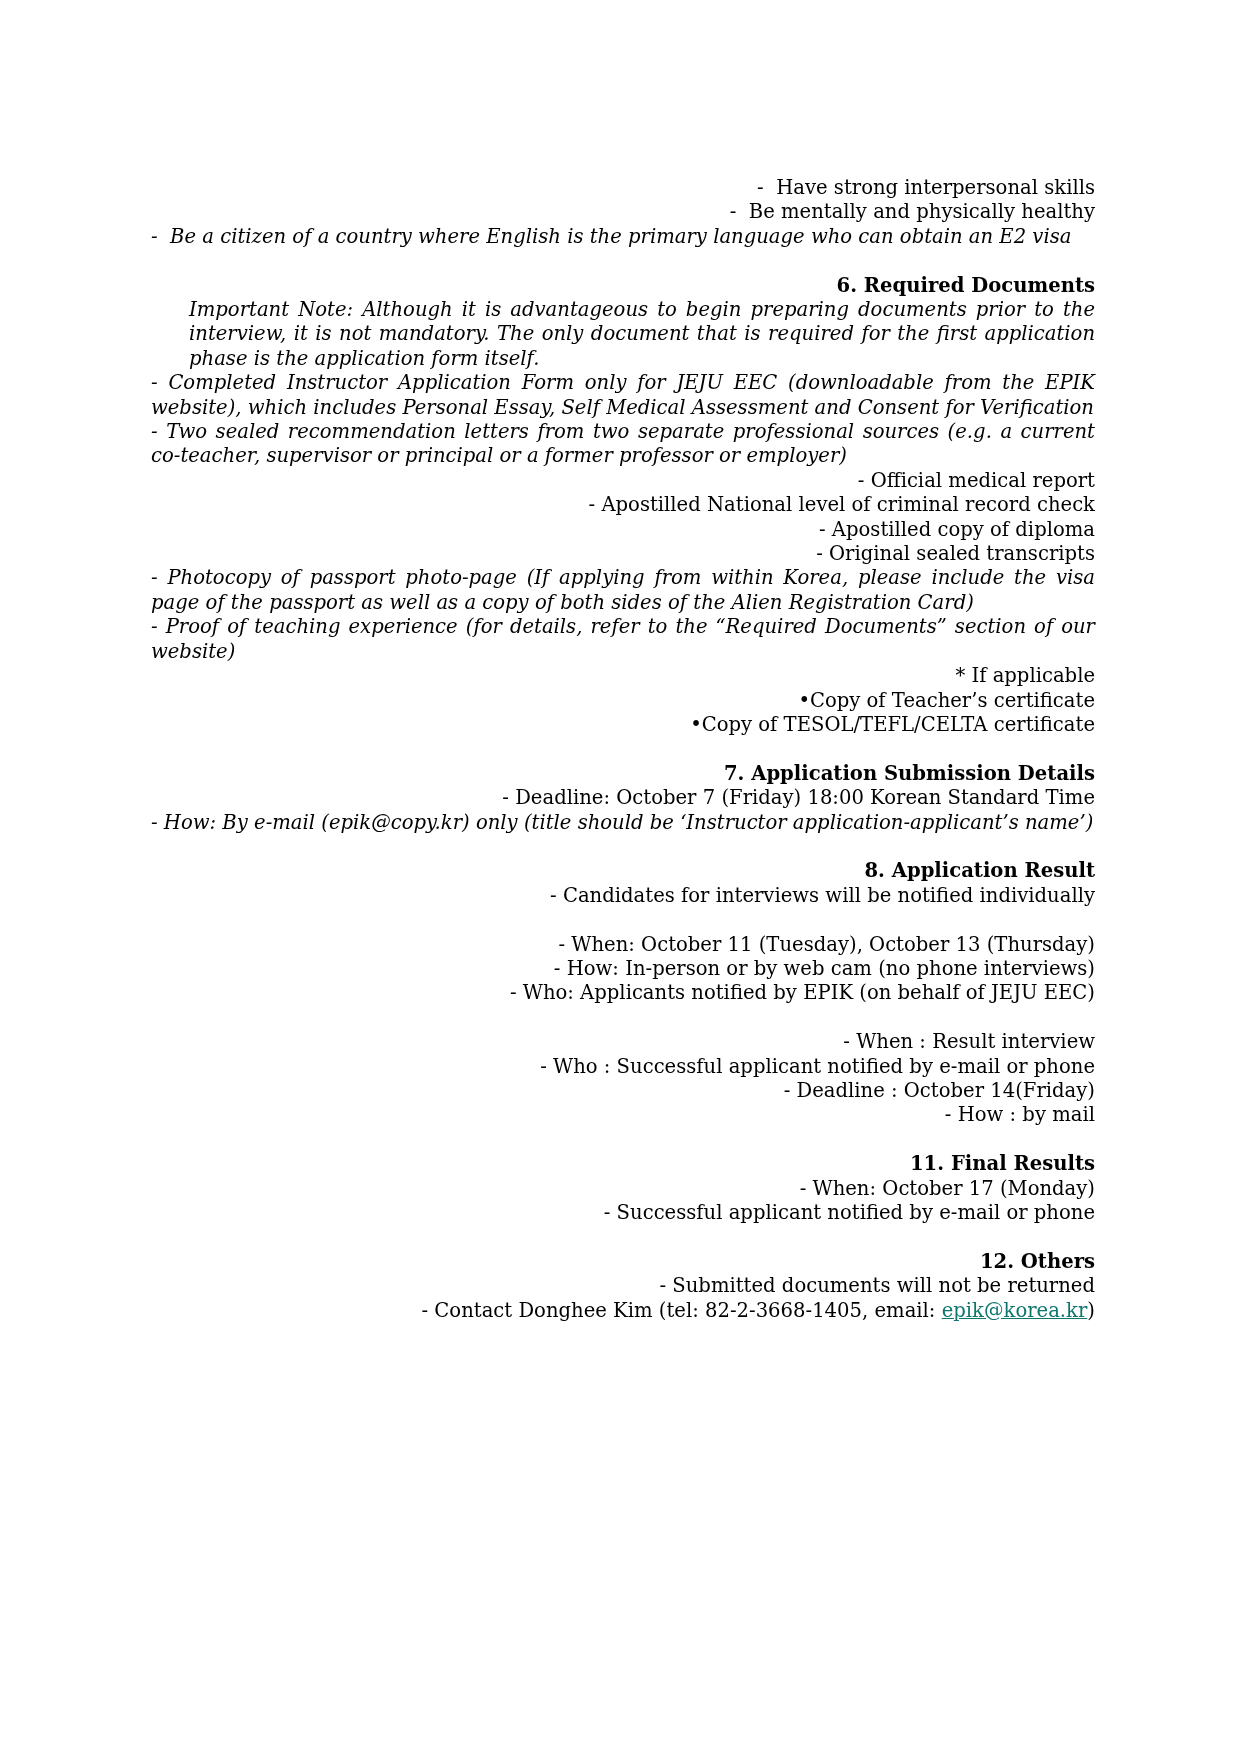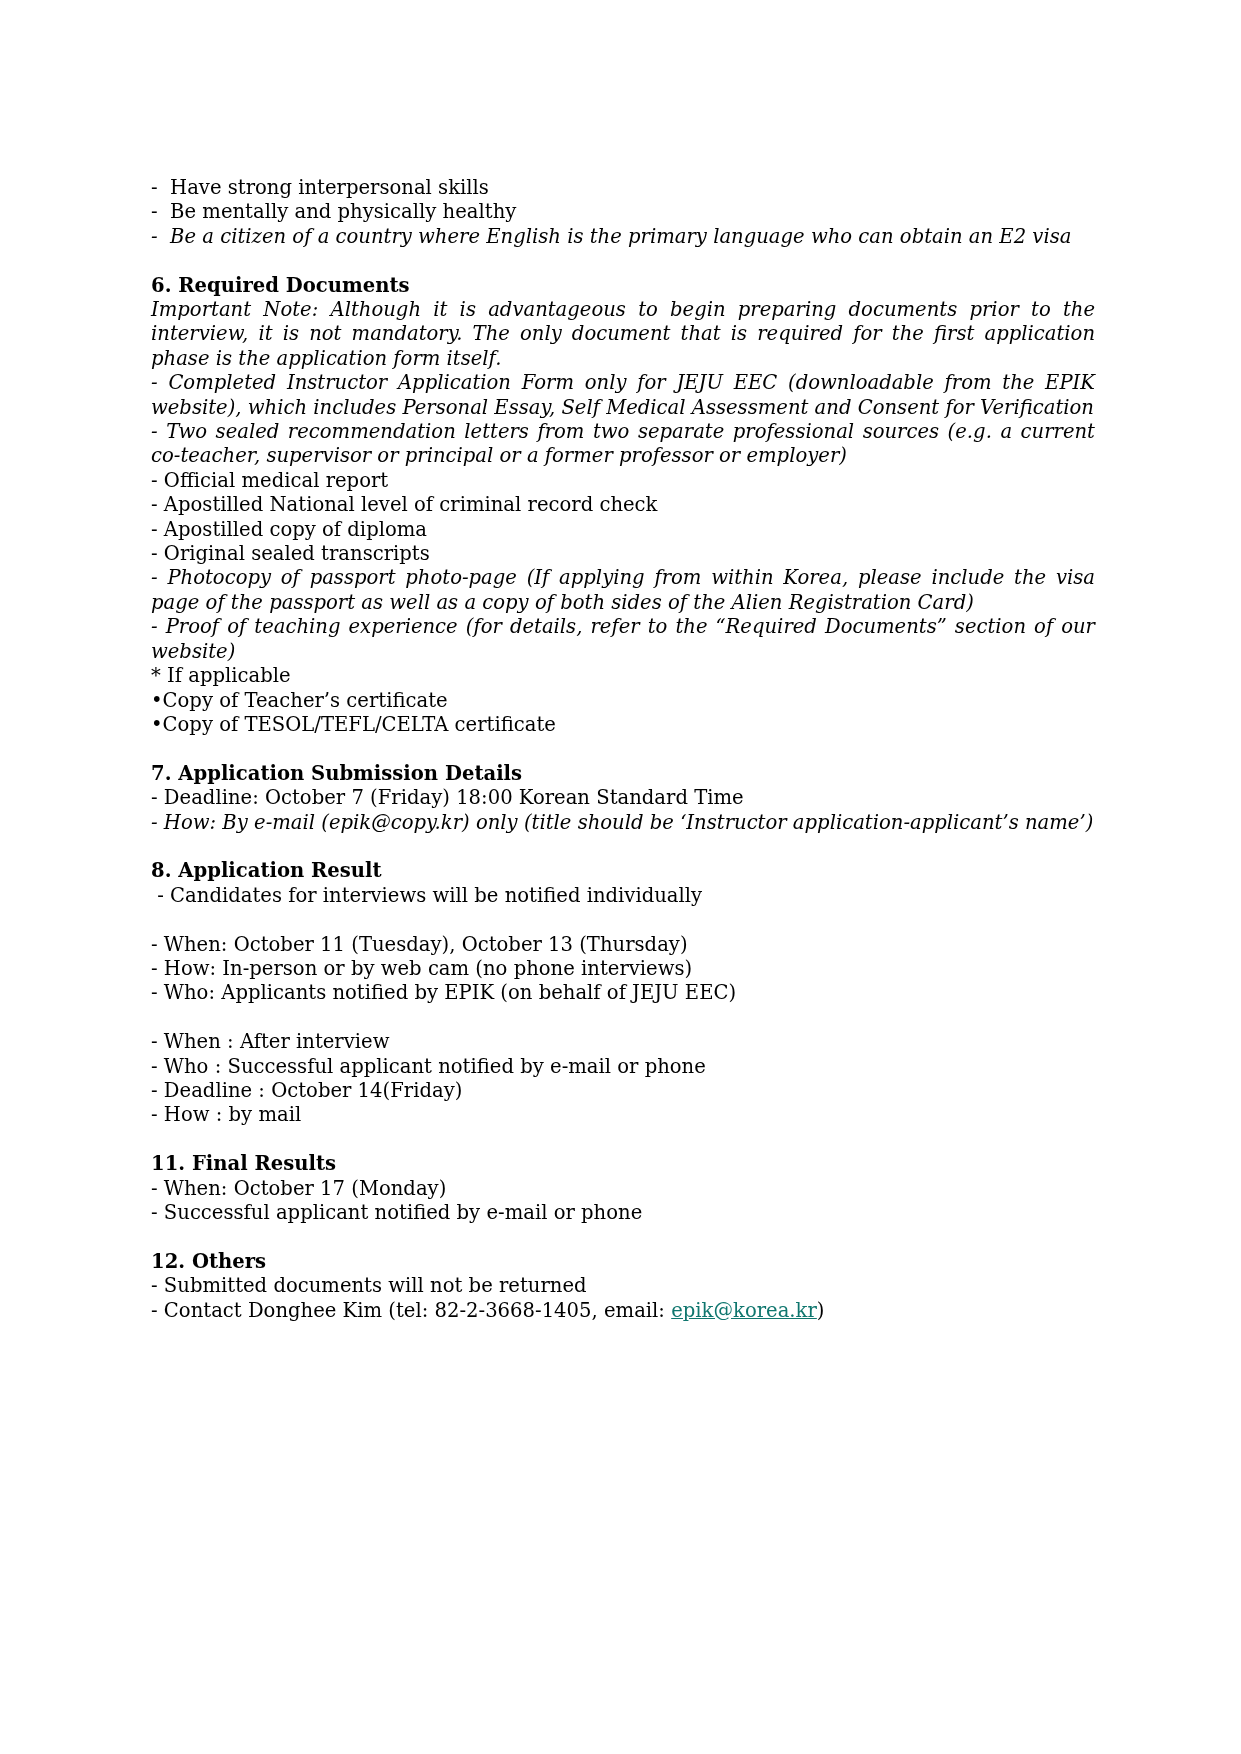--- a/index.html
+++ b/index.html
@@ -7,24 +7,24 @@
   .page {
     position: absolute;
     left: 151px;
     top: 176px;
     width: 944px;
     font-family: "DejaVu Serif", serif;
     font-size: 19.6px;
     line-height: 24.4px;
     color: #000000;
   }
-  .line { display: block; white-space: pre-wrap; }
+  .line { display: block; white-space: pre-wrap; text-align: right; }
   .justify { text-align: justify; text-align-last: left; font-style: italic; }
   .heading { font-weight: bold; }
-  .italic { font-style: italic; }
+  .italic { font-style: italic; margin-left: 38px; }
   .gap { height: 24.4px; }
   a.link { color: #0f766e; text-decoration: underline; }
 </style>
 </head>
 <body>
 
 <div class="page">
 
   <div>
     <span class="line">-  Have strong interpersonal skills</span>
@@ -64,21 +64,21 @@
   <div class="gap"></div>
 
   <div>
     <span class="line">- When: October 11 (Tuesday), October 13 (Thursday)</span>
     <span class="line">- How: In-person or by web cam (no phone interviews)</span>
     <span class="line">- Who: Applicants notified by EPIK (on behalf of JEJU EEC)</span>
   </div>
   <div class="gap"></div>
 
   <div>
-    <span class="line">- When : After interview</span>
+    <span class="line">- When : Result interview</span>
     <span class="line">- Who : Successful applicant notified by e-mail or phone</span>
     <span class="line">- Deadline : October 14(Friday)</span>
     <span class="line">- How : by mail</span>
   </div>
   <div class="gap"></div>
 
   <div>
     <span class="line heading">11. Final Results</span>
     <span class="line">- When: October 17 (Monday)</span>
     <span class="line">- Successful applicant notified by e-mail or phone</span>

